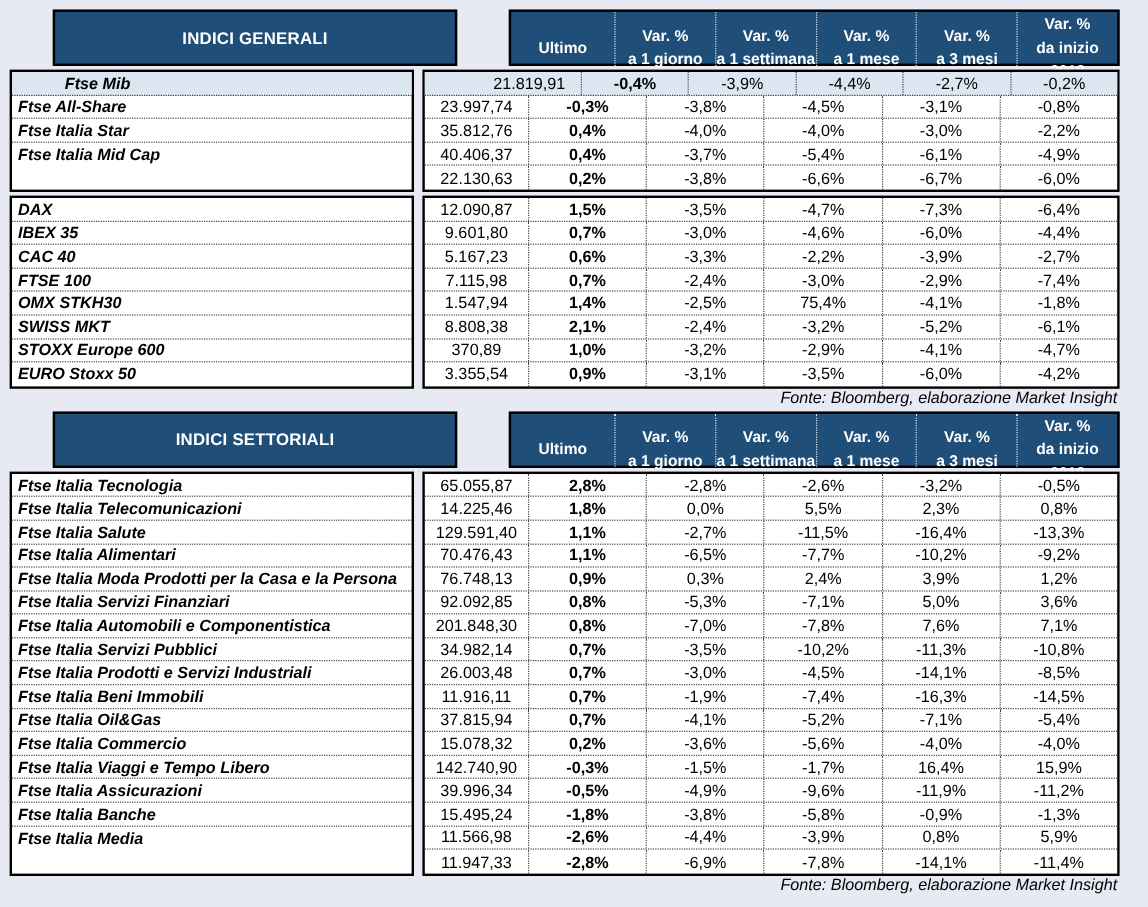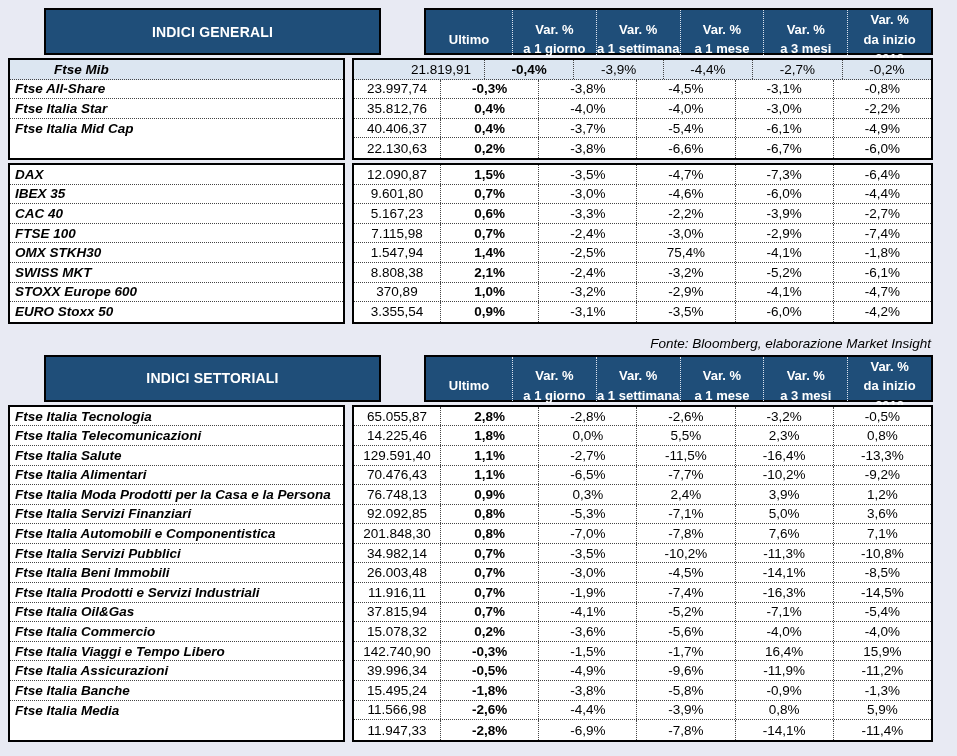--- a/index.html
+++ b/index.html
@@ -24,21 +24,21 @@
   .hcell + .hcell{border-left:1px dotted #dbe4f0;}
   .brow{height:19.6px;box-sizing:border-box;border-bottom:1px dotted #444;}
   .brow:last-child{border-bottom:none;}
   .name-cell{display:flex;align-items:center;padding-left:5px;
              font-weight:bold;font-style:italic;font-size:13.5px;white-space:nowrap;overflow:hidden;}
   .val-row{display:grid;grid-template-columns:86px repeat(5,1fr);}
   .cell{display:flex;align-items:center;justify-content:center;font-size:13.5px;}
   .cell + .cell{border-left:1px dotted #444;}
   .cell.c1{font-weight:bold;}
   .hl{background:#dce6f1;padding-left:44px;}
-  .fonte{text-align:right;font-style:italic;font-size:13.5px;padding:12px 2px 4px 0;}
+  .fonte{text-align:right;font-style:italic;font-size:13.5px;padding:0 2px 4px 0;}
 </style>
 </head>
 <body>
 
 <div class="wrap">
 
   <section class="tbl">
     <div class="band">
       <div class="box name-box head title-box">
         <span>INDICI GENERALI</span>
@@ -252,22 +252,22 @@
     <div class="band">
       <div class="box name-box">
           <div class="brow name-cell">Ftse Italia Tecnologia</div>
           <div class="brow name-cell">Ftse Italia Telecomunicazioni</div>
           <div class="brow name-cell">Ftse Italia Salute</div>
           <div class="brow name-cell">Ftse Italia Alimentari</div>
           <div class="brow name-cell">Ftse Italia Moda Prodotti per la Casa e la Persona</div>
           <div class="brow name-cell">Ftse Italia Servizi Finanziari</div>
           <div class="brow name-cell">Ftse Italia Automobili e Componentistica</div>
           <div class="brow name-cell">Ftse Italia Servizi Pubblici</div>
+          <div class="brow name-cell">Ftse Italia Prodotti e Servizi Industriali</div>
           <div class="brow name-cell">Ftse Italia Beni Immobili</div>
-          <div class="brow name-cell">Ftse Italia Prodotti e Servizi Industriali</div>
           <div class="brow name-cell">Ftse Italia Oil&amp;Gas</div>
           <div class="brow name-cell">Ftse Italia Commercio</div>
           <div class="brow name-cell">Ftse Italia Viaggi e Tempo Libero</div>
           <div class="brow name-cell">Ftse Italia Assicurazioni</div>
           <div class="brow name-cell">Ftse Italia Banche</div>
           <div class="brow name-cell">Ftse Italia Media</div>
         </div>
       <div class="vgap"></div>
       <div class="box val-box">
           <div class="brow val-row">

